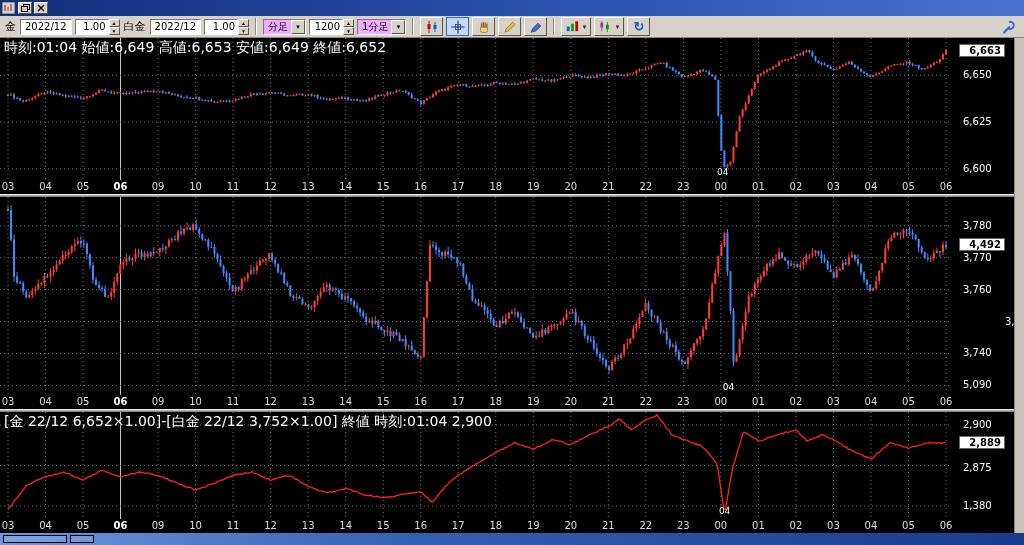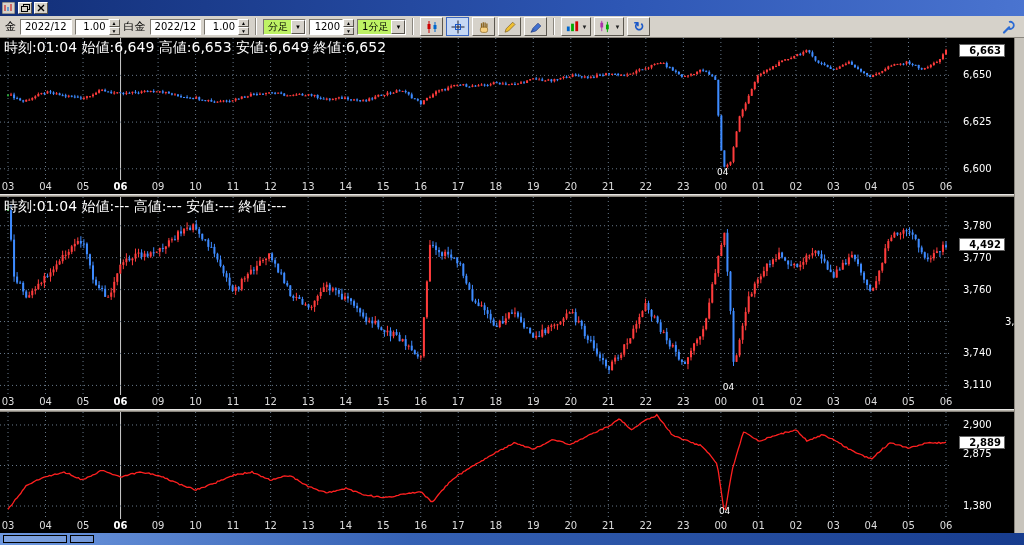--- a/index.html
+++ b/index.html
@@ -21,21 +21,21 @@
     gap:3px;padding:0 4px;font-size:11px;color:#000;flex:0 0 22px;}
   .tlabel{margin:0 1px;}
   .field{background:#fff;border:1px solid;border-color:#7a766e #fff #fff #7a766e;height:16px;
     display:inline-flex;align-items:center;padding:0 4px;min-width:50px;font-size:10px;}
   .spinner{display:inline-flex;align-items:stretch;height:16px;}
   .spinval{background:#fff;border:1px solid;border-color:#7a766e #fff #fff #7a766e;width:34px;
     display:inline-flex;align-items:center;justify-content:flex-end;padding:0 2px;font-size:10px;}
   .spinbtns{display:inline-flex;flex-direction:column;width:11px;}
   .spinbtn{flex:1;font-size:5px;line-height:4px;background:#d6d2ca;border:1px solid;
     border-color:#fff #5a564e #5a564e #fff;padding:0;display:flex;align-items:center;justify-content:center;}
-  .dropdown{display:inline-flex;align-items:center;height:16px;background:#bef264;border:1px solid;
+  .dropdown{display:inline-flex;align-items:center;height:16px;background:#f0abfc;border:1px solid;
     border-color:#7a766e #fff #fff #7a766e;padding-left:4px;font-size:10px;}
   .ddbtn{width:14px;height:14px;margin-left:3px;background:#d6d2ca;border:1px solid;
     border-color:#fff #5a564e #5a564e #fff;font-size:6px;display:inline-flex;align-items:center;justify-content:center;padding:0;}
   .sep{width:2px;height:17px;border-left:1px solid #8a867e;border-right:1px solid #fff;margin:0 3px;}
   .toolbtn{width:23px;height:19px;background:#d6d2ca;border:1px solid #d6d2ca;display:inline-flex;
     align-items:center;justify-content:center;padding:0;}
   .toolbtn.raised{border-color:#fff #5a564e #5a564e #fff;}
   .toolbtn.active{background:#c6d8f4;border-color:#3a66c0;}
   .toolbtn.wide{width:30px;}
   .ddmark{font-size:6px;margin-left:1px;color:#222;}
@@ -1555,28 +1555,27 @@
               <rect x="935.8932038834952" y="54.22673982796462" width="2" height="1.8349461961526785" fill="#ff3c3c"></rect>
               <line x1="939.9288025889967" x2="939.9288025889967" y1="53.945775893831815" y2="60.161072816696255" stroke="#3e8bff" stroke-width="1"></line>
               <rect x="938.9288025889967" y="54.22673982796462" width="2" height="1" fill="#3e8bff"></rect>
               <line x1="942.9644012944984" x2="942.9644012944984" y1="44.37066320495923" y2="58.131437440982154" stroke="#ff3c3c" stroke-width="1"></line>
               <rect x="941.9644012944984" y="47.74998675705004" width="2" height="7.168043752829377" fill="#ff3c3c"></rect>
               <line x1="946" x2="946" y1="44.27462686355478" y2="51.90448915502365" stroke="#3e8bff" stroke-width="1"></line>
               <rect x="945" y="47.74998675705004" width="2" height="2.573821483699369" fill="#3e8bff"></rect>
             </g>
             <text x="728.3839999999999" y="193" fill="#fff" font-size="9" text-anchor="middle">04</text>
           </svg>
-        <div class="info">時刻:01:04 始値:--- 高値:--- 安値:--- 終値:---</div>
         <div class="yaxis" style="height: 198px;">
             <span class="ytick" style="top: 22.7419px;">3,780</span>
             <span class="ytick" style="top: 54.6774px;">3,770</span>
             <span class="ytick" style="top: 86.6129px;">3,760</span>
             <span class="ytick" style="top: 118.548px; margin-left: 42px;">3,750</span>
             <span class="ytick" style="top: 150.484px;">3,740</span>
-            <span class="ytick" style="top: 182.419px;">3,110</span>
+            <span class="ytick" style="top: 182.419px;">5,090</span>
             <span class="badge" style="top: 40.9032px;">4,492</span>
           </div>
       </div>
       <div class="xrow">
           <span style="left: -2px;">03</span>
           <span style="left: 35.52px;">04</span>
           <span style="left: 73.04px;">05</span>
           <span class="bold" style="left: 110.56px;">06</span>
           <span style="left: 148.08px;">09</span>
           <span style="left: 185.6px;">10</span>
@@ -1634,23 +1633,24 @@
               <line x1="870.96" x2="870.96" y1="0" y2="107" stroke="#667788" stroke-width="1" stroke-dasharray="1 3"></line>
               <line x1="908.48" x2="908.48" y1="0" y2="107" stroke="#667788" stroke-width="1" stroke-dasharray="1 3"></line>
               <line x1="946" x2="946" y1="0" y2="107" stroke="#667788" stroke-width="1" stroke-dasharray="1 3"></line>
               <line x1="0" x2="952" y1="12.969696969696969" y2="12.969696969696969" stroke="#667788" stroke-width="1" stroke-dasharray="1 3"></line>
               <line x1="0" x2="952" y1="53.5" y2="53.5" stroke="#667788" stroke-width="1" stroke-dasharray="1 3"></line>
               <line x1="0" x2="952" y1="94.03030303030303" y2="94.03030303030303" stroke="#667788" stroke-width="1" stroke-dasharray="1 3"></line>
             </g>
             <path d="M8.0 97.3L9.8 94.7L11.6 93.3L13.4 90.5L15.2 87.5L17.0 86.0L18.8 83.7L20.7 81.5L22.5 78.5L24.3 76.4L26.1 73.6L27.9 72.8L29.7 72.0L31.5 71.4L33.3 70.1L35.1 69.0L36.9 68.0L38.7 67.8L40.5 66.9L42.3 65.8L44.1 65.1L46.0 64.7L47.8 64.4L49.6 63.5L51.4 63.8L53.2 62.8L55.0 62.0L56.8 62.3L58.6 61.9L60.4 61.0L62.2 60.6L64.0 60.0L65.8 61.3L67.6 61.7L69.4 61.5L71.3 63.4L73.1 64.2L74.9 65.2L76.7 65.8L78.5 65.6L80.3 67.6L82.1 67.3L83.9 67.2L85.7 66.6L87.5 65.2L89.3 64.6L91.1 64.1L92.9 62.8L94.8 62.4L96.6 61.5L98.4 59.7L100.2 58.6L102.0 58.6L103.8 58.7L105.6 59.5L107.4 60.5L109.2 60.9L111.0 61.7L112.8 62.7L114.6 62.9L116.4 63.3L118.2 63.9L120.1 64.8L121.9 65.1L123.7 64.2L125.5 63.3L127.3 63.5L129.1 62.7L130.9 61.7L132.7 61.5L134.5 62.0L136.3 60.6L138.1 60.3L139.9 60.0L141.7 60.4L143.5 60.8L145.4 61.4L147.2 61.2L149.0 61.0L150.8 62.2L152.6 61.9L154.4 62.9L156.2 63.6L158.0 63.5L159.8 64.2L161.6 64.9L163.4 64.9L165.2 66.4L167.0 66.5L168.9 68.1L170.7 69.0L172.5 68.8L174.3 69.6L176.1 70.3L177.9 71.3L179.7 72.9L181.5 72.4L183.3 73.6L185.1 74.4L186.9 75.4L188.7 75.2L190.5 75.4L192.3 76.5L194.2 78.0L196.0 78.3L197.8 76.6L199.6 77.0L201.4 75.6L203.2 75.3L205.0 75.1L206.8 73.9L208.6 72.8L210.4 72.1L212.2 72.0L214.0 71.3L215.8 71.3L217.6 69.2L219.5 69.1L221.3 68.0L223.1 67.8L224.9 66.9L226.7 65.8L228.5 65.2L230.3 64.4L232.1 64.3L233.9 62.6L235.7 63.2L237.5 61.9L239.3 62.2L241.1 62.0L243.0 62.2L244.8 60.6L246.6 61.4L248.4 60.8L250.2 60.9L252.0 59.4L253.8 61.4L255.6 61.7L257.4 62.0L259.2 63.1L261.0 64.5L262.8 64.6L264.6 65.8L266.4 66.4L268.3 66.7L270.1 68.4L271.9 68.1L273.7 66.8L275.5 67.0L277.3 66.2L279.1 65.7L280.9 65.4L282.7 64.4L284.5 63.9L286.3 64.1L288.1 64.3L289.9 63.8L291.7 64.3L293.6 65.2L295.4 67.4L297.2 67.5L299.0 69.1L300.8 70.3L302.6 71.7L304.4 72.2L306.2 72.9L308.0 74.9L309.8 74.9L311.6 75.1L313.4 76.5L315.2 76.9L317.1 77.7L318.9 78.8L320.7 78.8L322.5 79.2L324.3 79.6L326.1 80.9L327.9 80.6L329.7 79.6L331.5 80.2L333.3 79.2L335.1 79.4L336.9 78.4L338.7 78.1L340.5 77.7L342.4 77.2L344.2 77.3L346.0 75.8L347.8 77.0L349.6 77.3L351.4 77.9L353.2 79.5L355.0 79.1L356.8 79.7L358.6 80.7L360.4 81.3L362.2 82.5L364.0 83.2L365.8 83.2L367.7 83.6L369.5 83.5L371.3 83.3L373.1 84.9L374.9 84.9L376.7 84.2L378.5 84.5L380.3 85.4L382.1 85.6L383.9 85.7L385.7 84.9L387.5 85.2L389.3 84.7L391.2 85.0L393.0 84.9L394.8 84.4L396.6 83.7L398.4 83.4L400.2 82.4L402.0 82.2L403.8 82.0L405.6 82.1L407.4 81.5L409.2 81.0L411.0 81.4L412.8 80.5L414.6 81.0L416.5 80.4L418.3 79.8L420.1 79.9L421.9 80.3L423.7 82.2L425.5 84.6L427.3 85.4L429.1 87.3L430.9 89.5L432.7 89.5L434.5 88.0L436.3 85.4L438.1 83.0L439.9 80.8L441.8 78.6L443.6 77.4L445.4 74.3L447.2 73.3L449.0 70.5L450.8 69.3L452.6 67.5L454.4 66.2L456.2 65.1L458.0 62.7L459.8 61.8L461.6 61.8L463.4 59.5L465.3 58.8L467.1 57.4L468.9 56.7L470.7 55.1L472.5 53.9L474.3 53.4L476.1 51.9L477.9 51.0L479.7 50.3L481.5 48.9L483.3 48.4L485.1 46.6L486.9 46.0L488.7 44.5L490.6 43.6L492.4 42.9L494.2 41.7L496.0 39.8L497.8 39.8L499.6 38.3L501.4 37.3L503.2 37.3L505.0 35.5L506.8 35.3L508.6 33.3L510.4 33.3L512.2 32.3L514.1 30.6L515.9 31.2L517.7 32.1L519.5 32.3L521.3 33.3L523.1 33.4L524.9 34.9L526.7 35.0L528.5 35.1L530.3 36.0L532.1 37.2L533.9 37.0L535.7 36.1L537.5 34.6L539.4 34.7L541.2 33.9L543.0 32.7L544.8 32.0L546.6 30.9L548.4 29.9L550.2 28.7L552.0 27.6L553.8 27.8L555.6 28.4L557.4 29.0L559.2 28.9L561.0 29.3L562.8 29.8L564.7 31.1L566.5 32.0L568.3 32.4L570.1 32.6L571.9 31.5L573.7 31.2L575.5 29.5L577.3 29.5L579.1 28.0L580.9 27.2L582.7 26.9L584.5 25.5L586.3 24.7L588.2 23.2L590.0 22.4L591.8 21.8L593.6 20.8L595.4 20.6L597.2 19.9L599.0 18.2L600.8 17.4L602.6 17.5L604.4 15.6L606.2 15.2L608.0 15.2L609.8 13.6L611.6 12.8L613.5 10.7L615.3 9.3L617.1 8.4L618.9 7.1L620.7 7.9L622.5 10.0L624.3 10.8L626.1 13.0L627.9 15.1L629.7 16.4L631.5 17.7L633.3 16.8L635.1 15.2L636.9 14.4L638.8 12.9L640.6 11.3L642.4 10.0L644.2 8.9L646.0 7.6L647.8 6.8L649.6 6.9L651.4 5.4L653.2 5.4L655.0 4.6L656.8 2.6L658.6 5.2L660.4 8.0L662.3 10.0L664.1 11.9L665.9 15.2L667.7 17.4L669.5 18.8L671.3 22.3L673.1 23.2L674.9 24.4L676.7 24.6L678.5 25.2L680.3 26.1L682.1 27.6L683.9 27.6L685.7 27.9L687.6 28.4L689.4 29.5L691.2 30.7L693.0 30.6L694.8 32.2L696.6 32.0L698.4 33.2L700.2 32.8L702.0 34.6L703.8 36.2L705.6 38.0L707.4 40.2L709.2 41.8L711.0 44.2L712.9 46.7L714.7 49.2L716.5 51.3L718.3 59.1L720.1 71.7L721.9 84.2L723.7 96.6L725.5 97.3L727.3 86.8L729.1 75.7L730.9 65.3L732.7 55.9L734.5 50.4L736.4 43.4L738.2 37.3L740.0 31.9L741.8 25.0L743.6 20.2L745.4 20.5L747.2 21.8L749.0 22.7L750.8 24.0L752.6 25.5L754.4 26.5L756.2 27.1L758.0 28.8L759.8 29.2L761.7 28.7L763.5 28.0L765.3 27.4L767.1 25.7L768.9 25.4L770.7 25.3L772.5 24.2L774.3 23.8L776.1 23.3L777.9 22.6L779.7 22.0L781.5 21.3L783.3 21.8L785.1 20.0L787.0 20.2L788.8 20.4L790.6 19.3L792.4 19.2L794.2 18.2L796.0 18.2L797.8 19.2L799.6 21.8L801.4 23.4L803.2 25.5L805.0 26.3L806.8 29.2L808.6 28.4L810.5 27.4L812.3 27.4L814.1 25.7L815.9 25.9L817.7 24.4L819.5 24.5L821.3 22.6L823.1 23.0L824.9 23.4L826.7 24.5L828.5 26.0L830.3 26.4L832.1 26.6L833.9 27.9L835.8 29.0L837.6 29.7L839.4 31.2L841.2 31.7L843.0 34.0L844.8 35.0L846.6 35.2L848.4 37.3L850.2 37.3L852.0 38.4L853.8 39.4L855.6 40.6L857.4 41.4L859.2 41.9L861.1 42.5L862.9 43.3L864.7 45.0L866.5 44.6L868.3 46.1L870.1 46.0L871.9 46.9L873.7 45.2L875.5 43.6L877.3 41.1L879.1 40.4L880.9 38.8L882.7 36.2L884.6 35.9L886.4 34.4L888.2 32.0L890.0 30.9L891.8 31.1L893.6 31.3L895.4 32.7L897.2 32.8L899.0 32.9L900.8 33.3L902.6 34.8L904.4 34.9L906.2 35.1L908.0 36.3L909.9 35.8L911.7 34.9L913.5 34.3L915.3 34.3L917.1 34.1L918.9 33.1L920.7 32.8L922.5 32.6L924.3 31.2L926.1 31.1L927.9 30.8L929.7 30.5L931.5 30.8L933.3 31.1L935.2 30.6L937.0 31.4L938.8 30.2L940.6 31.4L942.4 30.6L944.2 30.8L946.0 30.2" fill="none" stroke="#ff2020" stroke-width="1.3"></path>
             <text x="724.6320000000001" y="102" fill="#fff" font-size="9" text-anchor="middle">04</text>
           </svg>
+        <div class="info">[金 22/12 6,652×1.00]-[白金 22/12 3,752×1.00] 終値 時刻:01:04 2,900</div>
         <div class="yaxis" style="height: 107px;">
             <span class="ytick" style="top: 6.9697px;">2,900</span>
-            <span class="ytick" style="top: 36px;">2,875</span>
+            <span class="ytick" style="top: 50px;">2,875</span>
             <span class="ytick" style="top: 88.0303px;">1,380</span>
             <span class="badge" style="top: 23.803px;">2,889</span>
           </div>
       </div>
       <div class="xrow">
           <span style="left: -2px;">03</span>
           <span style="left: 35.52px;">04</span>
           <span style="left: 73.04px;">05</span>
           <span class="bold" style="left: 110.56px;">06</span>
           <span style="left: 148.08px;">09</span>

